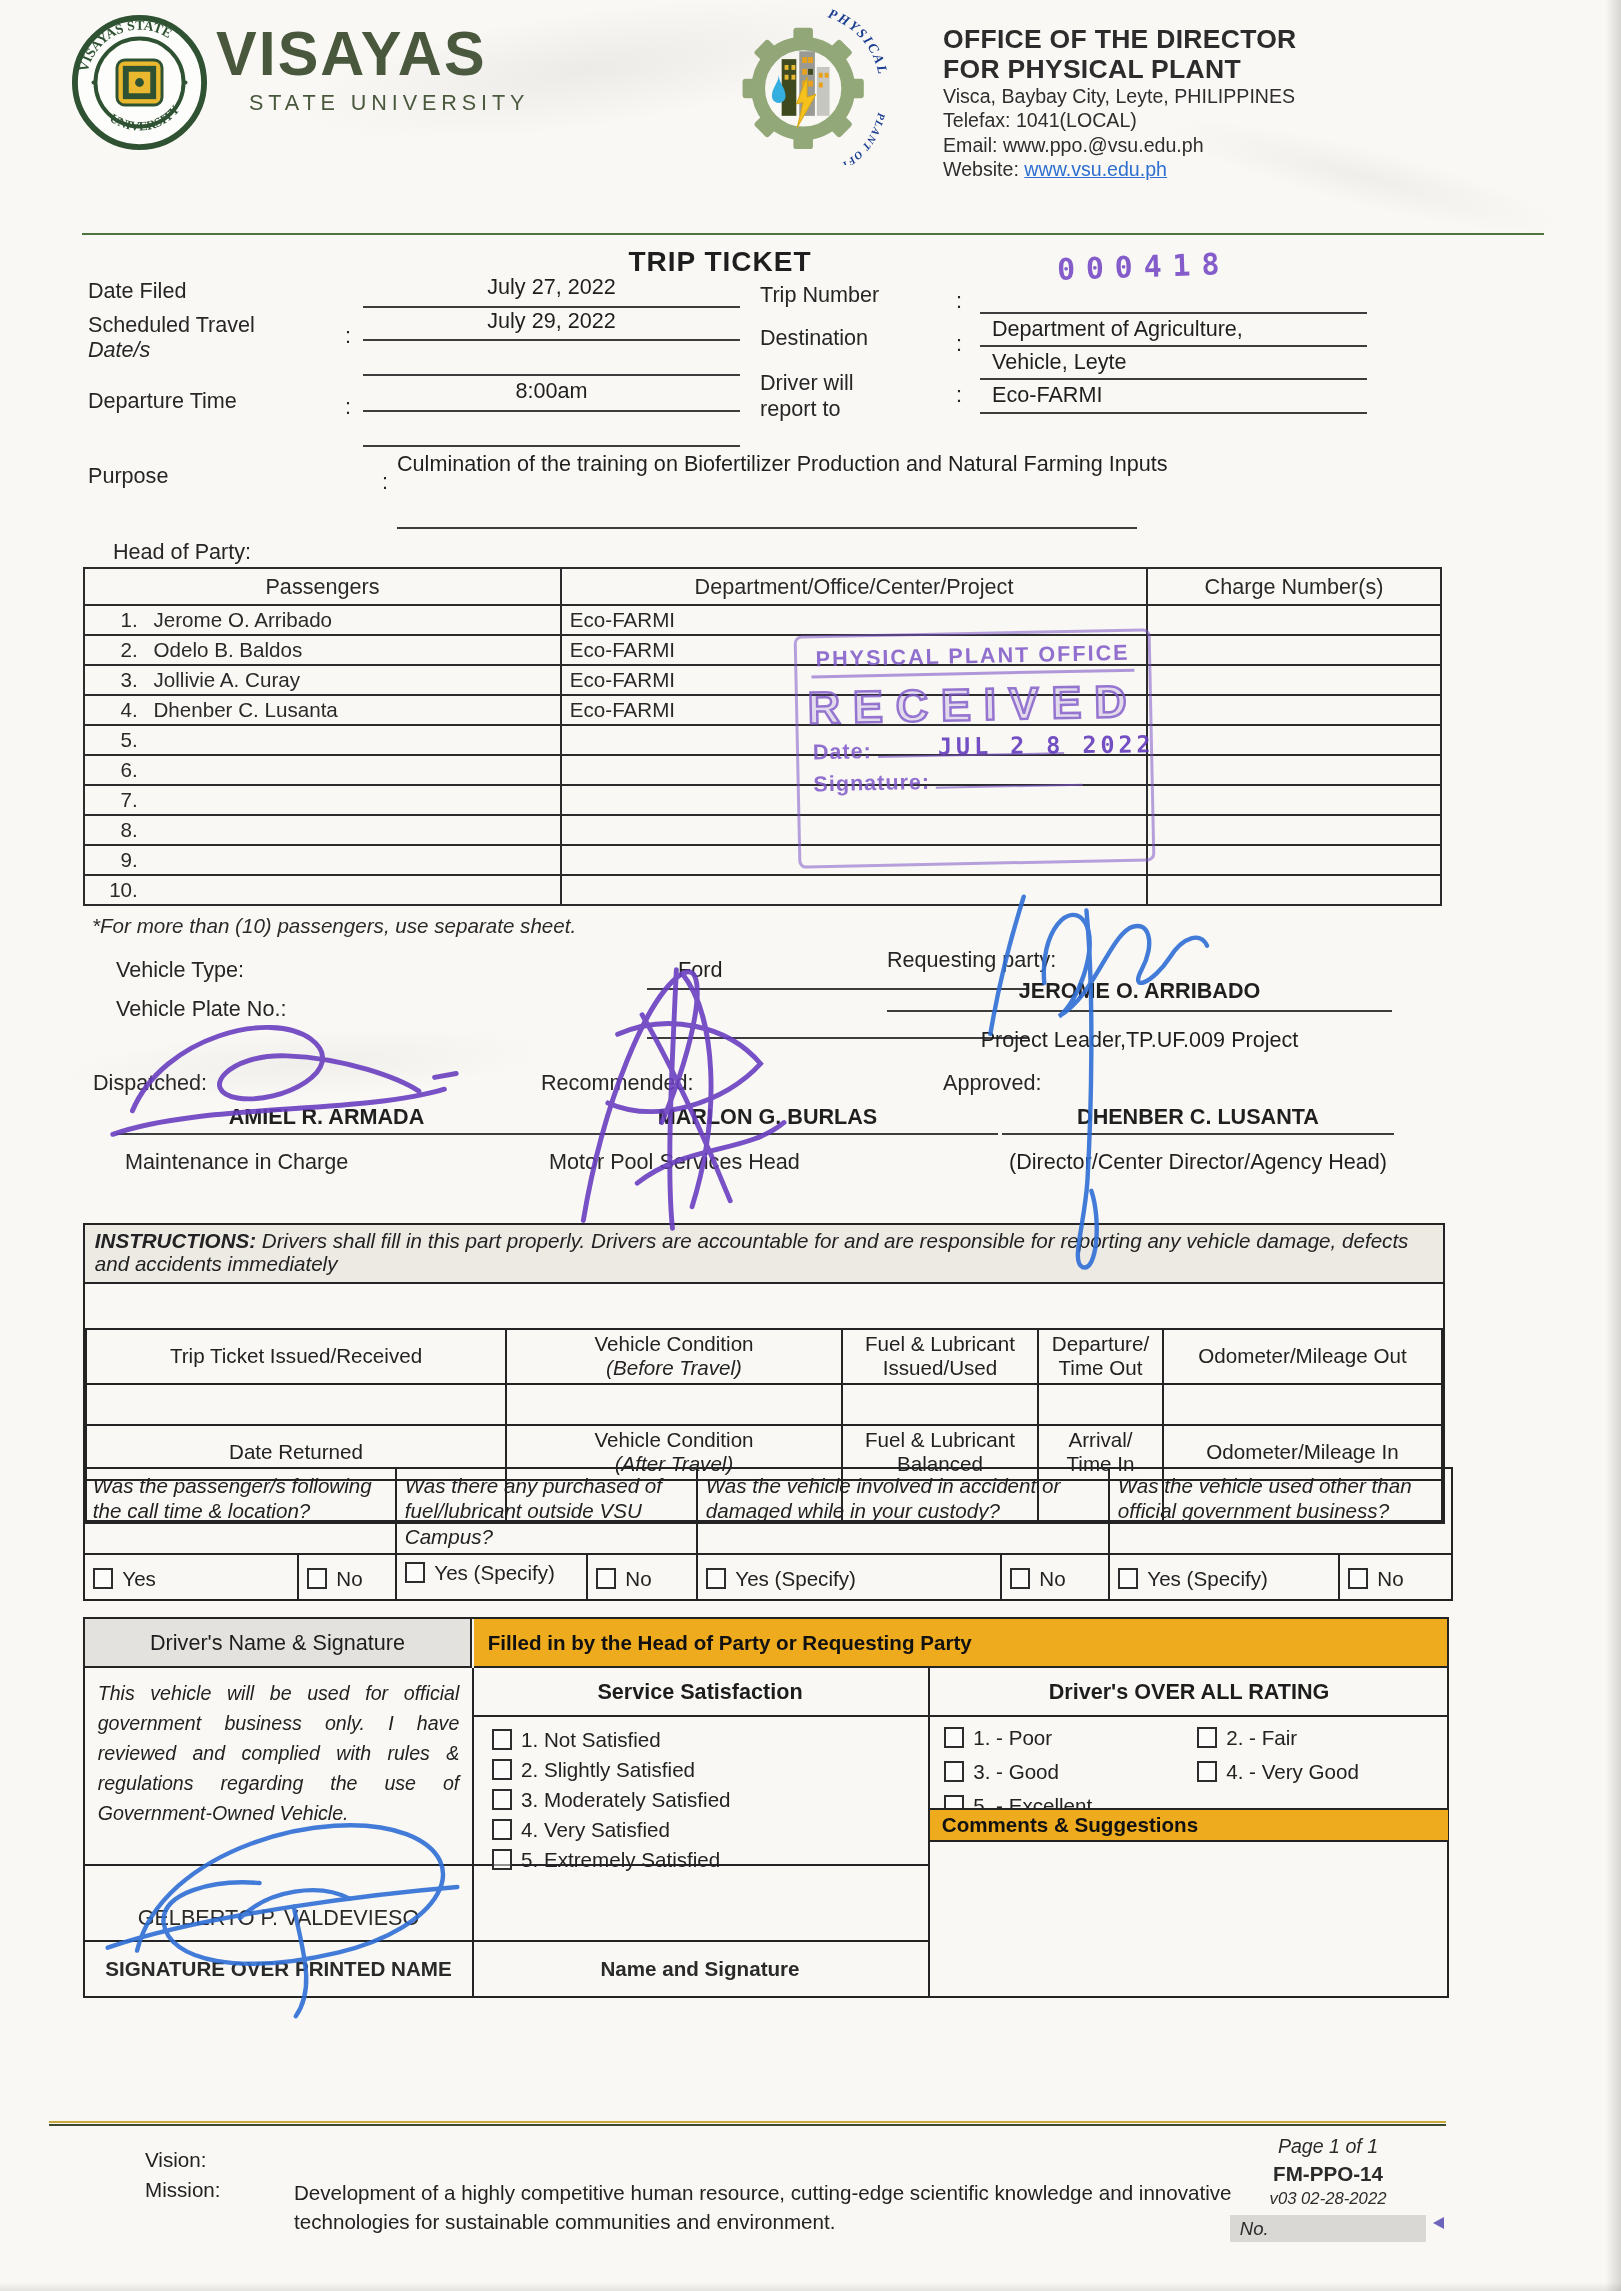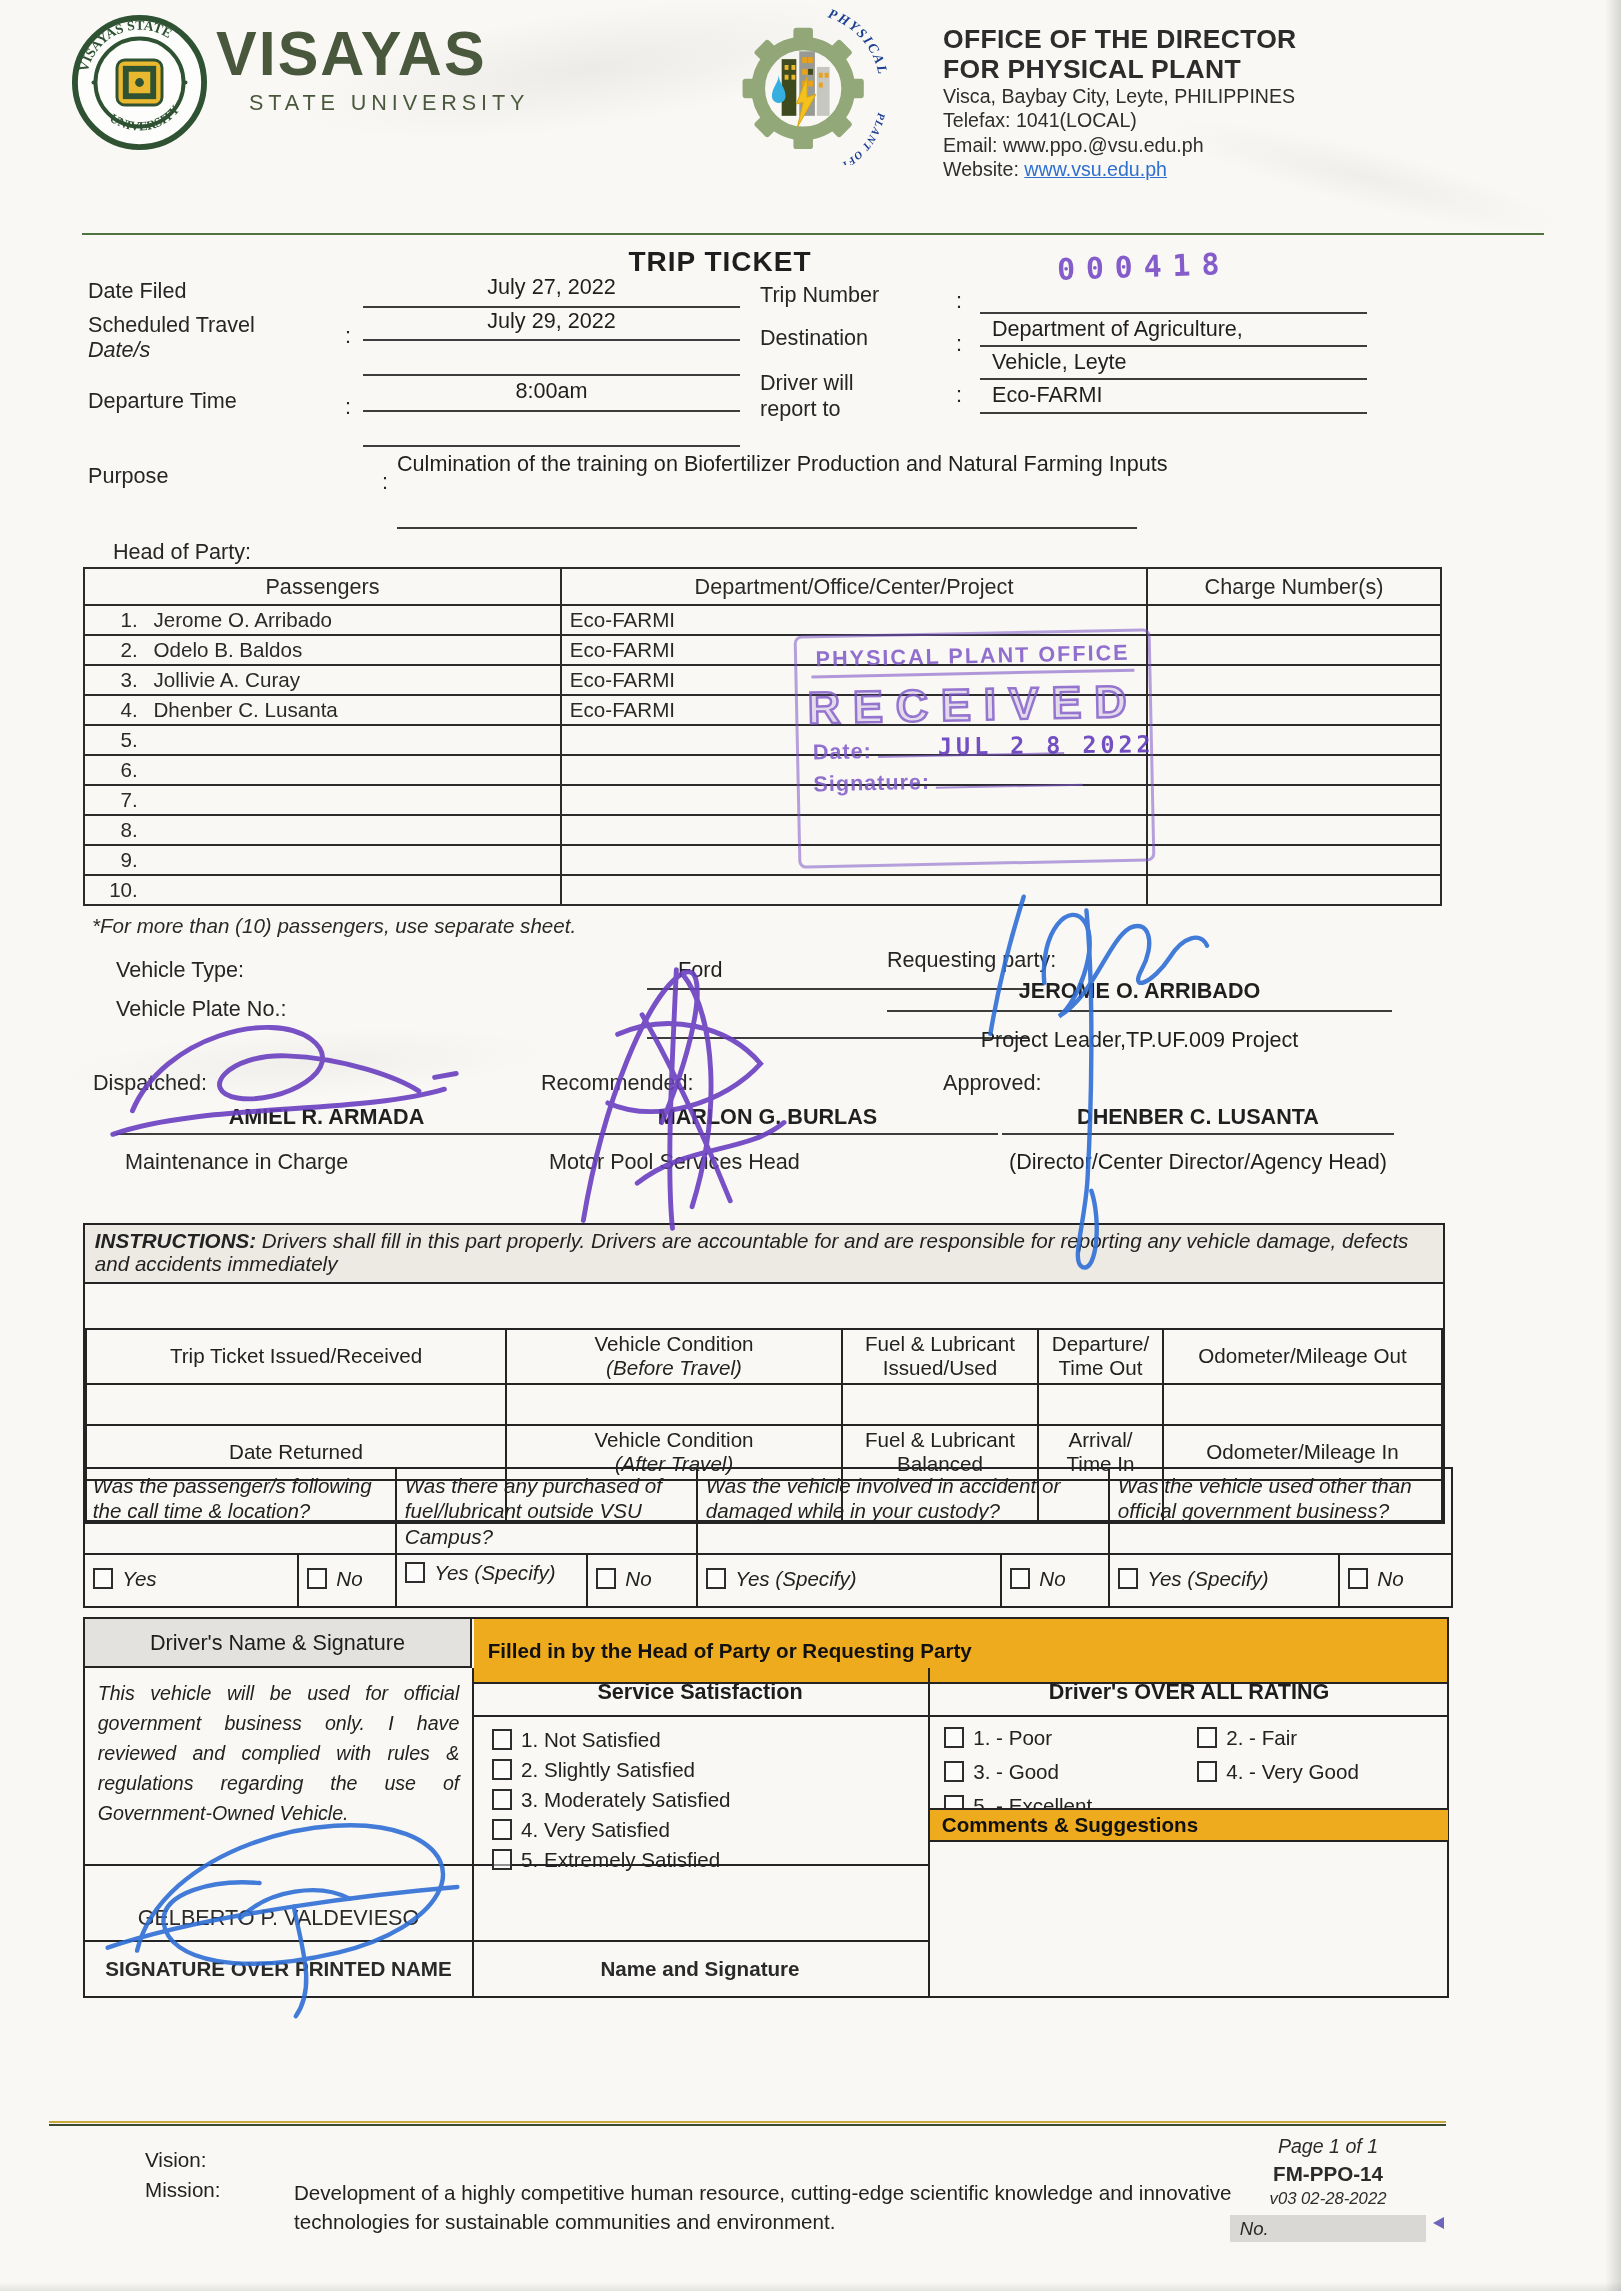--- a/index.html
+++ b/index.html
@@ -461,21 +461,21 @@
       <td colspan="2">
             <div class="qtext">Was there any purchased of fuel/lubricant outside VSU Campus?</div>
           </td>
       <td colspan="2">
             <div class="qtext">Was the vehicle involved in accident or damaged while in your custody?</div>
           </td>
       <td colspan="2">
             <div class="qtext">Was the vehicle used other than official government business?</div>
           </td>
     </tr>
-    <tr style="height:53px;font-style:italic;">
+    <tr style="height:46px;">
       <td>
             <div class="qopt"><span class="cb"></span><span>Yes</span></div>
           </td>
       <td>
             <div class="qopt"><span class="cb"></span><span>No</span></div>
           </td>
       <td>
             <div style="padding-top:2px;"><span class="cb"></span><span>Yes (Specify)</span></div>
           </td>
       <td>
@@ -495,21 +495,21 @@
           </td>
     </tr>
   </tbody>
     </table>
 
   <div class="bt">
 
     <div class="cell hdr-gray" style="left:0;top:0;width:387px;height:49px;border-right:2.5px solid #242424;border-bottom:2.5px solid #242424;display:flex;align-items:center;justify-content:center;">
       <span style="font-size:21.6px;color:#1d1d1d;">Driver's Name &amp; Signature</span>
     </div>
-    <div class="cell hdr-amber" style="left:389px;top:0;width:973px;height:65px;border-bottom:2.5px solid #242424;display:flex;align-items:center;">
+    <div class="cell hdr-amber" style="left:389px;top:0;width:973px;height:49px;border-bottom:2.5px solid #242424;display:flex;align-items:center;">
       <span style="font-size:20.6px;font-weight:bold;color:#111;padding-left:13.7px;">Filled in by the Head of Party or Requesting Party</span>
     </div>
 
     <div class="bt-vl" style="left:387px;top:49px;height:328px;"></div>
     <div class="bt-vl" style="left:843px;top:49px;height:328px;"></div>
 
     <div class="cell" style="left:0;top:49px;width:387px;height:196px;padding:9.8px 12.7px;">
       <div class="decl">This vehicle will be used for official government business only.  I have reviewed and complied with rules &amp; regulations regarding the use of Government-Owned Vehicle.</div>
     </div>
     <div class="bt-hl" style="left:0;top:245px;width:843px;"></div>

